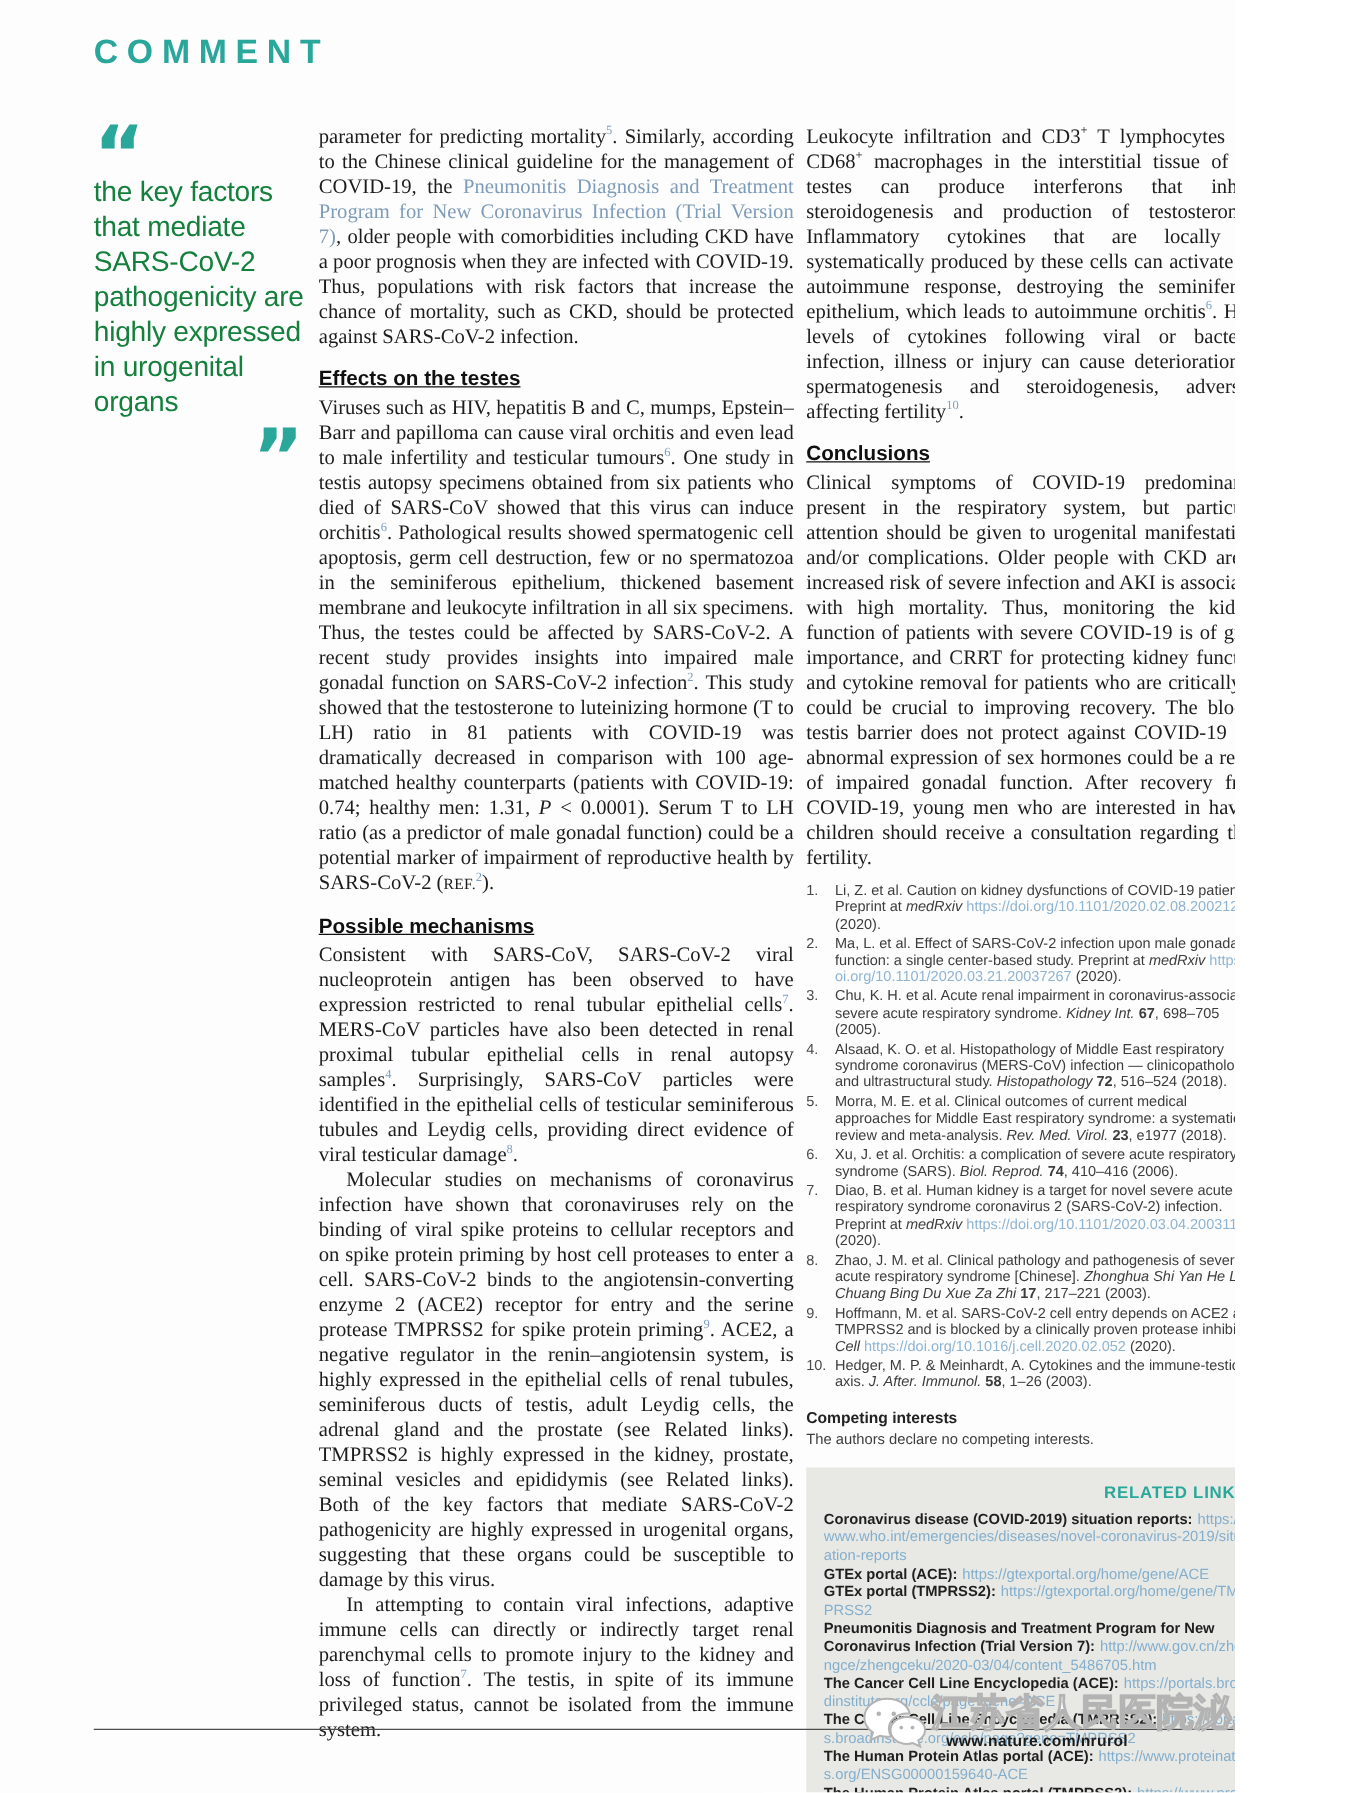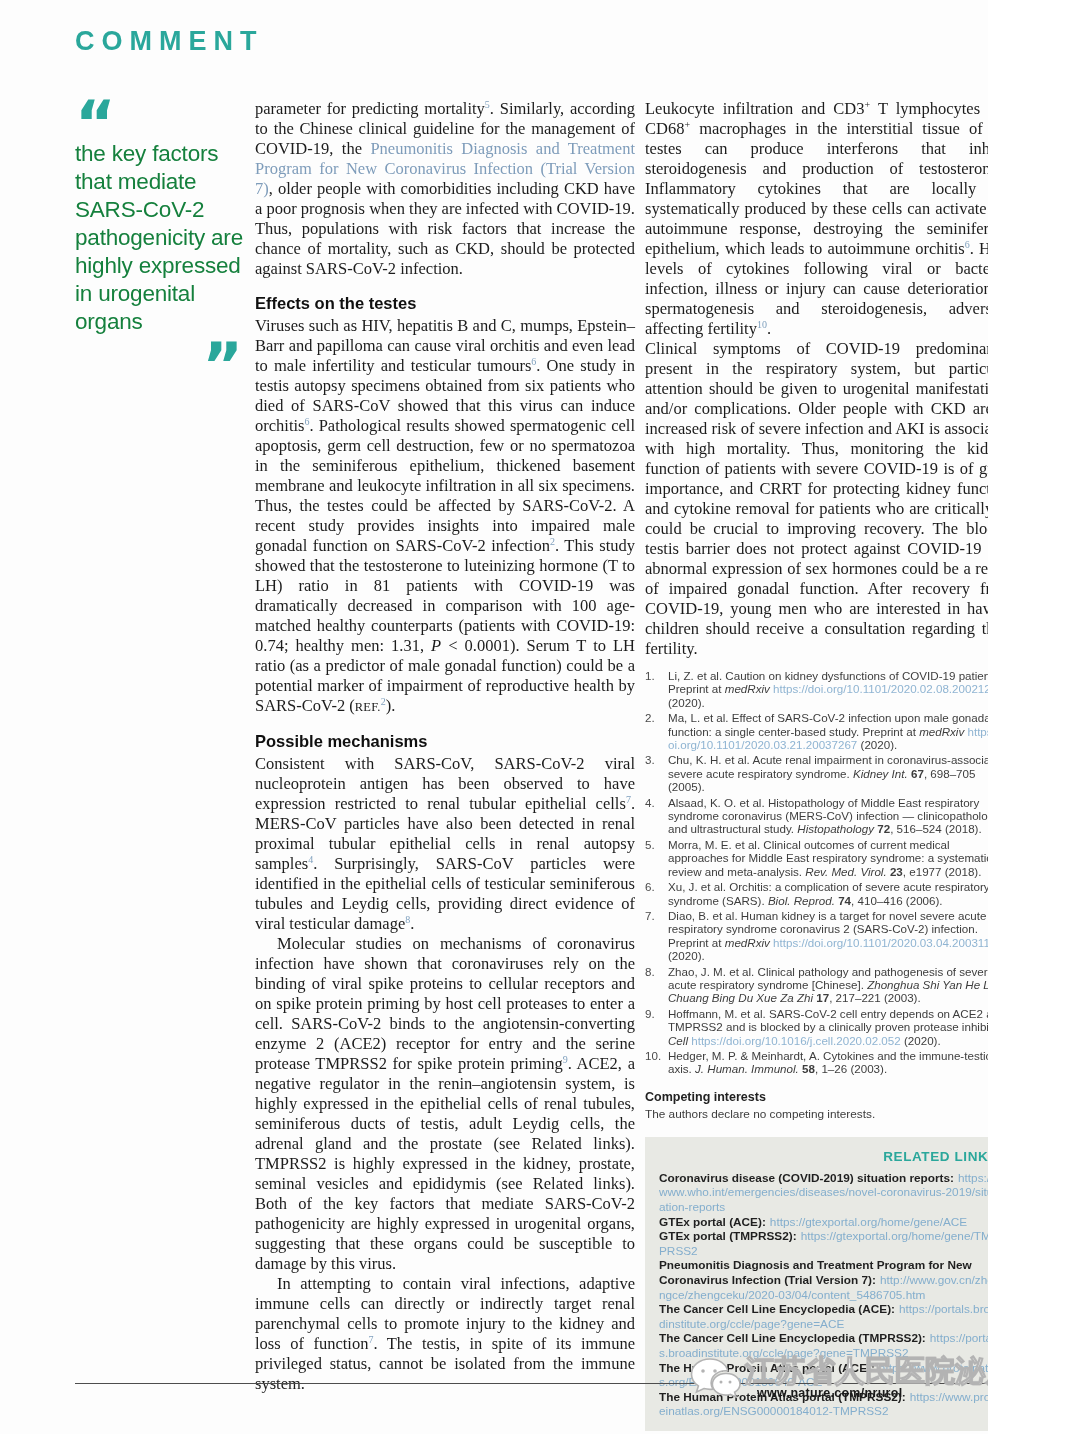--- a/index.html
+++ b/index.html
@@ -14,21 +14,21 @@
   .q-open,.q-close{font:bold 62px/0.9 "DejaVu Sans",sans-serif;color:#2aa79b;height:44px;}
   .q-close{text-align:right;padding-right:4px;height:auto;margin-top:2px;}
   .q-text{font:400 22.5px/28px "Liberation Sans",sans-serif;color:#15803d;letter-spacing:-0.2px;}
 
   
   .col-mid{position:absolute;left:255px;top:99px;width:380px;}
   .col-right{position:absolute;left:645px;top:99px;width:367px;}
 
   .serif-para{font:16.5px/20px "Liberation Serif",serif;color:#1c1c1c;text-align:justify;margin:0;}
   .indent{text-indent:22px;}
-  .sec-h{font:bold 16.5px/20px "Liberation Sans",sans-serif;color:#101010;margin:14px 0 3px;}
+  .sec-h{font:bold 16.5px/20px "Liberation Sans",sans-serif;color:#101010;margin:14px 0 3px;text-decoration:underline;}
 
   sup.cite{font-size:10px;color:#7e9fbd;line-height:0;}
   sup.plus{font-size:10px;color:#1c1c1c;line-height:0;}
   .lnk{color:#7e9cba;}
   .serif-para .lnk{color:#7e9cba;}
   .it{font-style:italic;}
   .bd{font-weight:bold;}
   .sc{font-size:12.5px;letter-spacing:0.2px;}
 
   
@@ -75,20 +75,21 @@
     <h3 class="sec-h">Effects on the testes</h3>
     <p class="serif-para">Viruses such as HIV, hepatitis B and C, mumps, Epstein–Barr and papilloma can cause viral orchitis and even lead to male infertility and testicular tumours<sup class="cite">6</sup>. One study in testis autopsy specimens obtained from six patients who died of SARS-CoV showed that this virus can induce orchitis<sup class="cite">6</sup>. Pathological results showed spermatogenic cell apoptosis, germ cell destruction, few or no spermatozoa in the seminiferous epithelium, thickened basement membrane and leukocyte infiltration in all six specimens. Thus, the testes could be affected by SARS-CoV-2. A recent study provides insights into impaired male gonadal function on SARS-CoV-2 infection<sup class="cite">2</sup>. This study showed that the testosterone to luteinizing hormone (T to LH) ratio in 81 patients with COVID-19 was dramatically decreased in comparison with 100 age-matched healthy counterparts (patients with COVID-19: 0.74; healthy men: 1.31, <span class="it">P</span> &lt; 0.0001). Serum T to LH ratio (as a predictor of male gonadal function) could be a potential marker of impairment of reproductive health by SARS-CoV-2 (<span class="sc">REF.</span><sup class="cite">2</sup>).</p>
     <h3 class="sec-h">Possible mechanisms</h3>
     <p class="serif-para">Consistent with SARS-CoV, SARS-CoV-2 viral nucleoprotein antigen has been observed to have expression restricted to renal tubular epithelial cells<sup class="cite">7</sup>. MERS-CoV particles have also been detected in renal proximal tubular epithelial cells in renal autopsy samples<sup class="cite">4</sup>. Surprisingly, SARS-CoV particles were identified in the epithelial cells of testicular seminiferous tubules and Leydig cells, providing direct evidence of viral testicular damage<sup class="cite">8</sup>.</p>
     <p class="serif-para indent">Molecular studies on mechanisms of coronavirus infection have shown that coronaviruses rely on the binding of viral spike proteins to cellular receptors and on spike protein priming by host cell proteases to enter a cell. SARS-CoV-2 binds to the angiotensin-converting enzyme 2 (ACE2) receptor for entry and the serine protease TMPRSS2 for spike protein priming<sup class="cite">9</sup>. ACE2, a negative regulator in the renin–angiotensin system, is highly expressed in the epithelial cells of renal tubules, seminiferous ducts of testis, adult Leydig cells, the adrenal gland and the prostate (see Related links). TMPRSS2 is highly expressed in the kidney, prostate, seminal vesicles and epididymis (see Related links). Both of the key factors that mediate SARS-CoV-2 pathogenicity are highly expressed in urogenital organs, suggesting that these organs could be susceptible to damage by this virus.</p>
     <p class="serif-para indent">In attempting to contain viral infections, adaptive immune cells can directly or indirectly target renal parenchymal cells to promote injury to the kidney and loss of function<sup class="cite">7</sup>. The testis, in spite of its immune privileged status, cannot be isolated from the immune system.</p>
   </div>
 
   <div class="col-right">
     <p class="serif-para">Leukocyte infiltration and CD3<sup class="plus">+</sup> T lymphocytes and CD68<sup class="plus">+</sup> macrophages in the interstitial tissue of the testes can produce interferons that inhibit steroidogenesis and production of testosterone<sup class="cite">10</sup>. Inflammatory cytokines that are locally or systematically produced by these cells can activate the autoimmune response, destroying the seminiferous epithelium, which leads to autoimmune orchitis<sup class="cite">6</sup>. High levels of cytokines following viral or bacterial infection, illness or injury can cause deterioration in spermatogenesis and steroidogenesis, adversely affecting fertility<sup class="cite">10</sup>.</p>
+    <h3 class="sec-h">Conclusions</h3>
     <p class="serif-para">Clinical symptoms of COVID-19 predominantly present in the respiratory system, but particular attention should be given to urogenital manifestations and/or complications. Older people with CKD are at increased risk of severe infection and AKI is associated with high mortality. Thus, monitoring the kidney function of patients with severe COVID-19 is of great importance, and CRRT for protecting kidney function and cytokine removal for patients who are critically ill could be crucial to improving recovery. The blood–testis barrier does not protect against COVID-19 and abnormal expression of sex hormones could be a result of impaired gonadal function. After recovery from COVID-19, young men who are interested in having children should receive a consultation regarding their fertility.</p>
 
     <div class="refs">
       <div class="ref">
           <span class="ref-num">1.</span>
           <span class="ref-text">Li, Z. et al. Caution on kidney dysfunctions of COVID-19 patients. Preprint at <span class="it">medRxiv</span> <span class="lnk">https://doi.org/10.1101/2020.02.08.20021212</span> (2020).</span>
         </div>
       <div class="ref">
           <span class="ref-num">2.</span>
           <span class="ref-text">Ma, L. et al. Effect of SARS-CoV-2 infection upon male gonadal function: a single center-based study. Preprint at <span class="it">medRxiv</span> <span class="lnk">https://doi.org/10.1101/2020.03.21.20037267</span> (2020).</span>
@@ -116,21 +117,21 @@
       <div class="ref">
           <span class="ref-num">8.</span>
           <span class="ref-text">Zhao, J. M. et al. Clinical pathology and pathogenesis of severe acute respiratory syndrome [Chinese]. <span class="it">Zhonghua Shi Yan He Lin Chuang Bing Du Xue Za Zhi</span> <span class="bd">17</span>, 217–221 (2003).</span>
         </div>
       <div class="ref">
           <span class="ref-num">9.</span>
           <span class="ref-text">Hoffmann, M. et al. SARS-CoV-2 cell entry depends on ACE2 and TMPRSS2 and is blocked by a clinically proven protease inhibitor. <span class="it">Cell</span> <span class="lnk">https://doi.org/10.1016/j.cell.2020.02.052</span> (2020).</span>
         </div>
       <div class="ref">
           <span class="ref-num">10.</span>
-          <span class="ref-text">Hedger, M. P. &amp; Meinhardt, A. Cytokines and the immune-testicular axis. <span class="it">J. Human. Immunol.</span> <span class="bd">58</span>, 1–26 (2003).</span>
+          <span class="ref-text">Hedger, M. P. &amp; Meinhardt, A. Cytokines and the immune-testicular axis. <span class="it">J. After. Immunol.</span> <span class="bd">58</span>, 1–26 (2003).</span>
         </div>
     </div>
 
     <h4 class="comp-h">Competing interests</h4>
     <div class="comp-t">The authors declare no competing interests.</div>
 
     <div class="rl-box">
       <div class="rl-title">RELATED LINKS</div>
       <div class="rl-item"><span class="rl-label">Coronavirus disease (COVID-2019) situation reports:</span><span class="rl-url">https://www.who.int/emergencies/diseases/novel-coronavirus-2019/situation-reports</span></div>
       <div class="rl-item"><span class="rl-label">GTEx portal (ACE):</span><span class="rl-url">https://gtexportal.org/home/gene/ACE</span></div>

